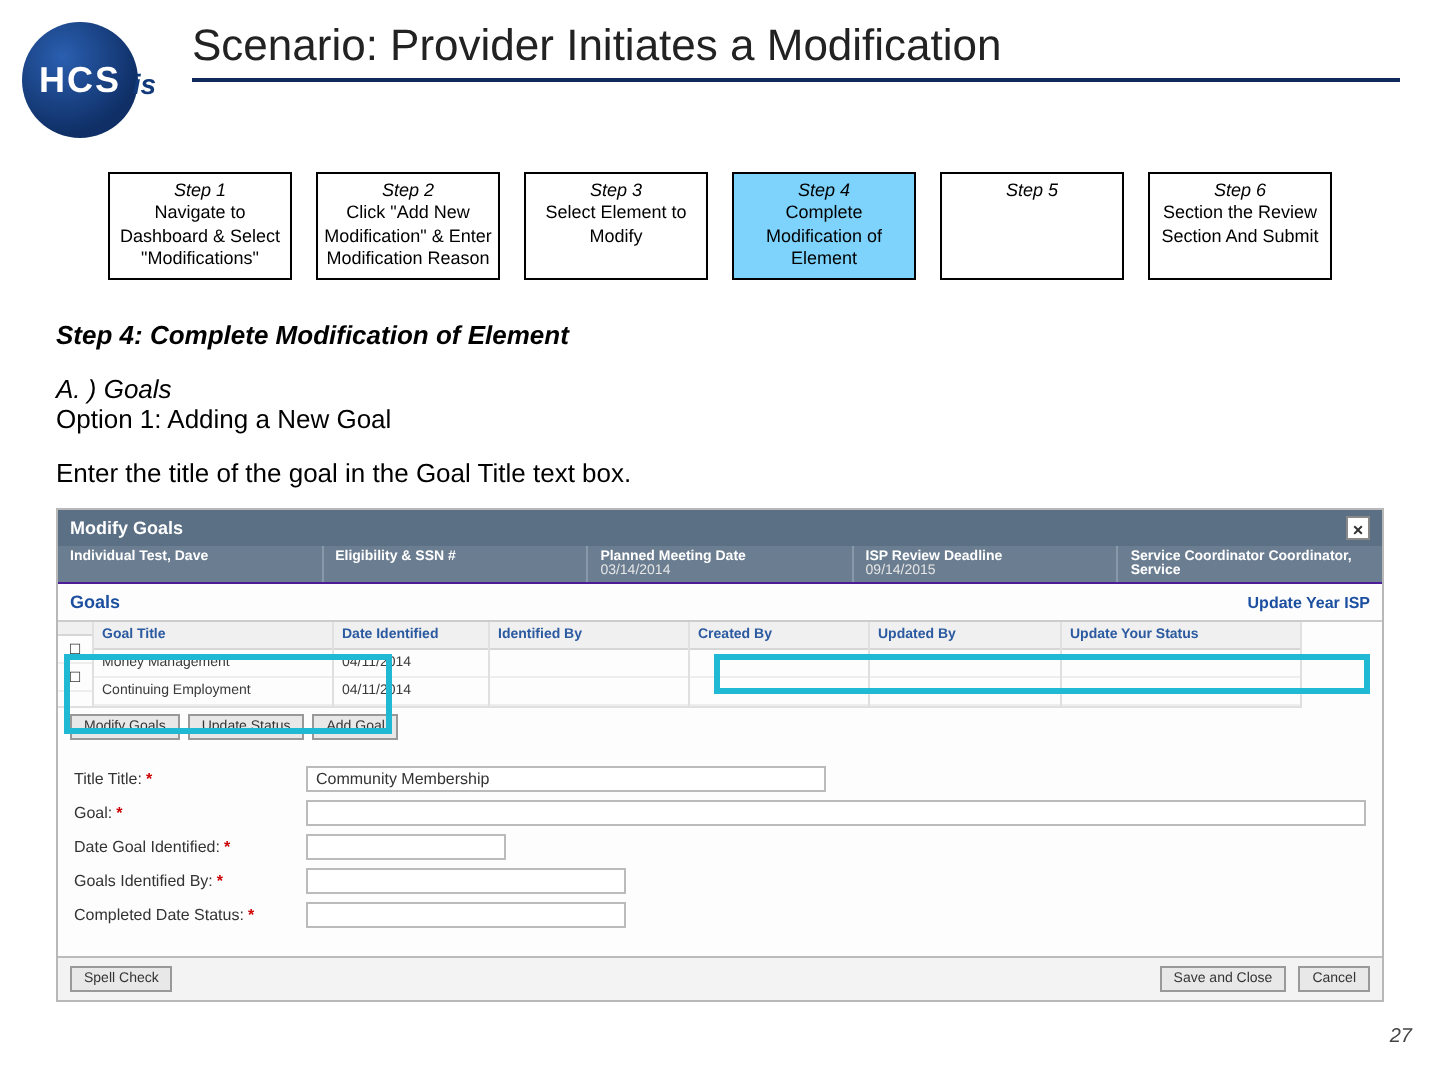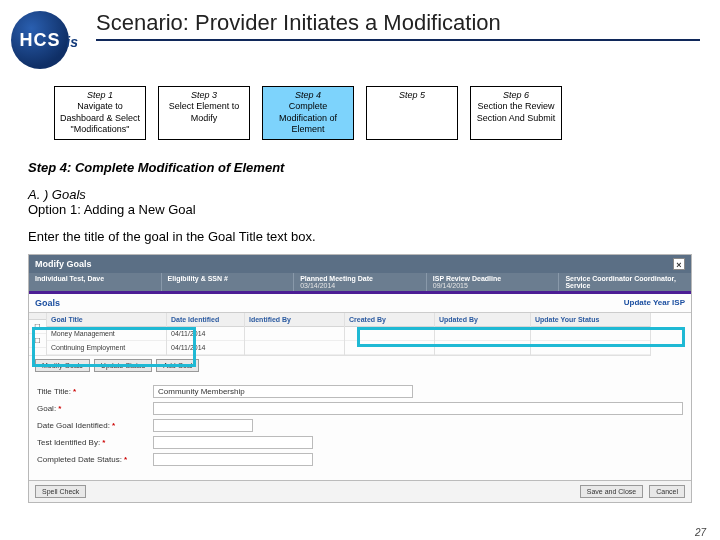--- a/index.html
+++ b/index.html
@@ -138,22 +138,22 @@
   .meta-cell {
     flex: 1;
     padding: 2px 6px;
     border-right: 1px solid #8999aa;
   }
   .meta-cell:last-child { border-right: none; }
   .meta-lbl { font-weight: 700; display:block; }
   .meta-val { color: #e6e6e6; }
   .goals-bar {
     display: flex;
-    align-items: flex-start;
-    border-top: 3px solid #4c1d95;
+    align-items: flex-end;
+    border-top: 1px solid #4c1d95;
     border-bottom: 1px solid #ccc;
     padding: 4px 6px;
     font-size: 9px;
   }
   .goals-bar .g-title { font-weight: 700; color: #1c4fa0; }
   .goals-bar .spacer { flex: 1; }
   .goals-bar .update-link { color: #1c4fa0; font-weight: 700; font-size: 8px; }
   .grid {
     display: flex;
     font-size: 7px;
@@ -225,21 +225,21 @@
     padding: 2px 6px;
     border: 1px solid #999;
     background: #e8e8e8;
     color: #333;
   }
   .panel-btns .spacer { flex:1; }
   .inline-btns { display:flex; gap:4px; padding: 3px 6px; }
   .page-num {
     position: absolute;
     right: 14px;
-    bottom: 2px;
+    bottom: 16px;
     font-size: 10px;
     color: #444;
     font-style: italic;
   }
 </style>
 </head>
 <body>
 
 <div class="header">
   <div class="logo">
@@ -251,20 +251,24 @@
   <div class="title-wrap">
     <div class="title">Scenario: Provider Initiates a Modification</div>
     <div class="title-rule"></div>
   </div>
 </div>
 
 <div class="steps-row">
   <div class="step-box">
     <span class="step-label">Step 1</span>
     <span>Navigate to Dashboard &amp; Select "Modifications"</span>
+  </div>
+  <div class="step-box">
+    <span class="step-label">Step 2</span>
+    <span>Click "Add New Modification" &amp; Enter Modification Reason</span>
   </div>
   <div class="step-box">
     <span class="step-label">Step 3</span>
     <span>Select Element to Modify</span>
   </div>
   <div class="step-box active">
     <span class="step-label">Step 4</span>
     <span>Complete Modification of Element</span>
   </div>
   <div class="step-box">
@@ -376,21 +380,21 @@
       <span class="f-input"></span>
     </div>
     <div class="form-row">
       <span class="f-label">
         <span>Date Goal Identified:</span><span class="req-star">*</span>
       </span>
       <span class="f-input" style="max-width:100px"></span>
     </div>
     <div class="form-row">
       <span class="f-label">
-        <span>Test Identified By:</span><span class="req-star">*</span>
+        <span>Goals Identified By:</span><span class="req-star">*</span>
       </span>
       <span class="f-input" style="max-width:160px"></span>
     </div>
     <div class="form-row">
       <span class="f-label">
         <span>Completed Date Status:</span><span class="req-star">*</span>
       </span>
       <span class="f-input" style="max-width:160px"></span>
     </div>
   </div>

